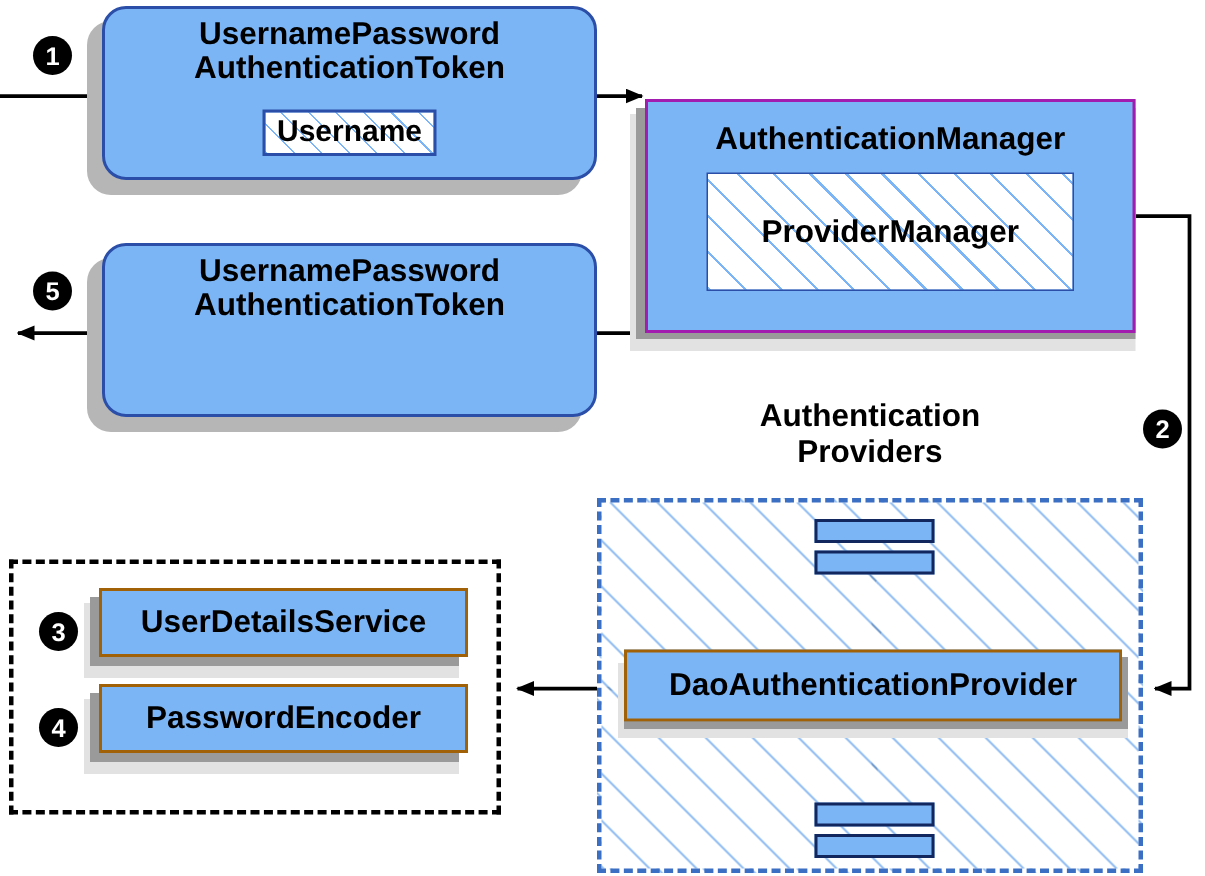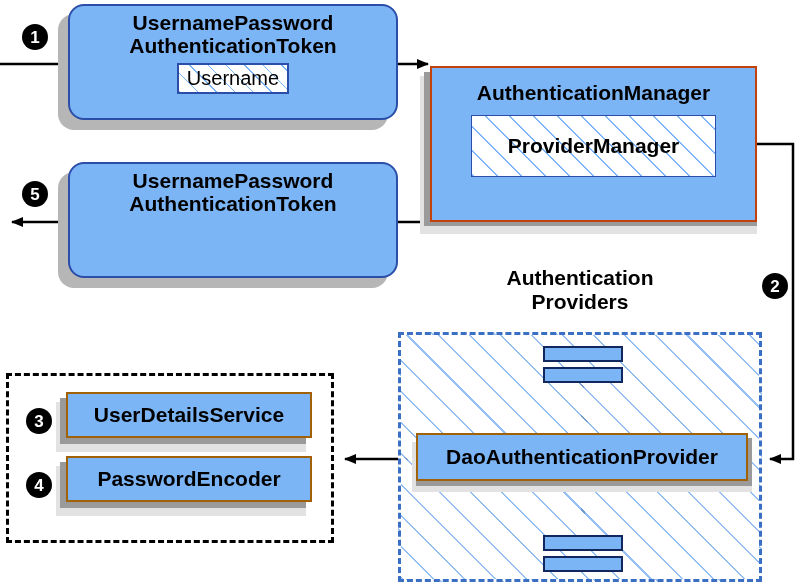--- a/index.html
+++ b/index.html
@@ -38,20 +38,21 @@
     border-radius: 16px;
   }
   .token-card {
     background: #7cb5f5;
     border: 2px solid #2b4fa8;
     border-radius: 16px;
     box-sizing: border-box;
     display: flex;
     flex-direction: column;
     align-items: center;
+    gap: 10px;
   }
   .token-title {
     font-size: 21px;
     font-weight: bold;
     color: #000000;
     text-align: center;
     line-height: 1.08;
     margin-top: 6px;
     white-space: pre-line;
   }
@@ -63,32 +64,32 @@
   .field-box {
     background:
       repeating-linear-gradient(45deg,
         rgba(124,181,245,0.55) 0px,
         rgba(124,181,245,0.55) 1px,
         #ffffff 1px,
         #ffffff 13px);
     border: 2px solid #2b4fa8;
     box-sizing: border-box;
     font-size: 20px;
-    font-weight: normal;
+    font-weight: bold;
     color: #000000;
     padding: 2px 8px 3px 8px;
     line-height: 1.1;
   }
 
   
   .sq-shadow-1 { background: #9a9a9a; }
   .sq-shadow-2 { background: #e2e2e2; }
   .sq-card {
     background: #7cb5f5;
-    border: 2px solid #c2410c;
+    border: 2px solid #a21caf;
     box-sizing: border-box;
     display: flex;
     flex-direction: column;
     align-items: center;
   }
   .sq-title {
     font-size: 21px;
     font-weight: bold;
     color: #000000;
     margin-top: 13px;
@@ -213,21 +214,21 @@
 AuthenticationToken</div>
     <div class="token-fields">
       <div class="field-box">Username</div>
     </div>
   </div>
 
   <div class="abs sq-shadow-2" style="left:420px; top:76px; width:337px; height:158px;"></div>
   <div class="abs sq-shadow-1" style="left:424px; top:72px; width:333px; height:154px;"></div>
   <div class="abs sq-card" style="left:430px; top:66px; width:327px; height:156px;">
     <div class="sq-title">AuthenticationManager</div>
-    <div class="inner-hatch" style="width:245px; height:62px; margin-top:10px;">ProviderManager</div>
+    <div class="inner-hatch" style="width:245px; height:79px; margin-top:10px;">ProviderManager</div>
   </div>
 
   <div class="abs badge" style="left:22px; top:181px;">5</div>
 
   <div class="abs token-shadow" style="left:58px; top:172px; width:330px; height:116px;"></div>
   <div class="abs token-card" style="left:68px; top:162px; width:330px; height:116px;">
     <div class="token-title">UsernamePassword
 AuthenticationToken</div>
   </div>
 

